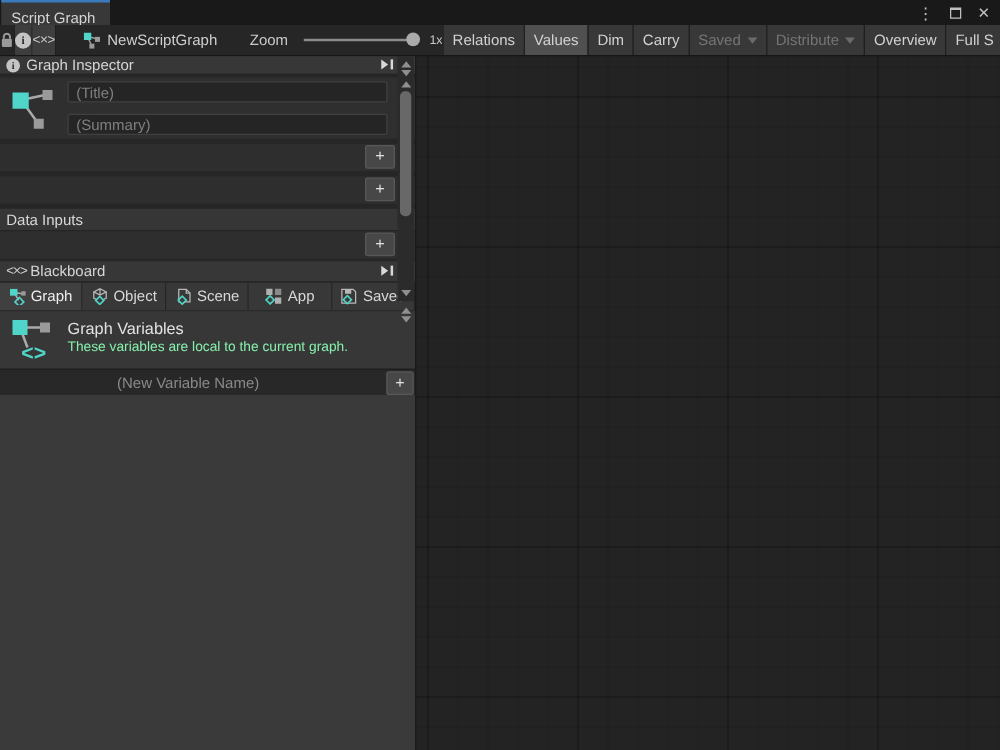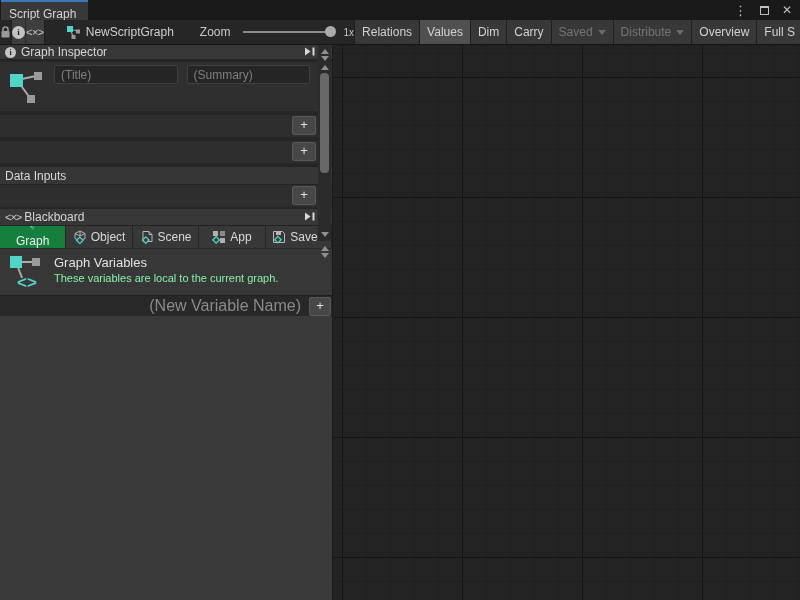--- a/index.html
+++ b/index.html
@@ -47,45 +47,45 @@
 
   
   .sidebar { position:absolute; left:0; top:45px; width:332px; height:555px; background:#262626;
              display:flex; flex-direction:column; color:#d2d2d2; }
   .hdr { position:relative; display:flex; align-items:center; gap:5px; padding:0 5px;
          background:#373737; border-bottom:1px solid #232323; font-size:12px; color:#d6d6d6; flex:0 0 auto; }
   .hdr-gi { height:15px; }
   .gap2 { height:2px; flex:0 0 auto; } .gap4 { height:4px; flex:0 0 auto; }
   .fields { height:49px; background:#2f2f2f; display:flex; padding:3px 22px 3px 6px; gap:8px; flex:0 0 auto; }
   .fields .bigicon { width:40px; display:flex; align-items:center; justify-content:center; }
-  .fields .fcol { flex:1; display:flex; flex-direction:row; justify-content:center; gap:9px; }
+  .fields .fcol { flex:1; display:flex; flex-direction:column; justify-content:center; gap:9px; }
   .tfield { height:19px; background:#252525; border:1px solid #404040; border-radius:2px;
             color:#cfcfcf; font-size:12px; padding:0 6px; width:100%; outline:none;
             font-family:"Liberation Sans", sans-serif; }
   .tfield::placeholder { color:#7f7f7f; opacity:1; }
   .sec-hdr { height:18px; background:#363636; border-bottom:1px solid #242424; display:flex;
              align-items:center; padding:0 5px; font-size:12px; color:#d8d8d8; flex:0 0 auto; }
   .sec-row { position:relative; height:22px; background:#2e2e2e; flex:0 0 auto; }
   .plus-btn { position:absolute; right:16px; top:1px; width:24px; height:19px; background:#474747;
               border:1px solid #585858; border-radius:2px; color:#e0e0e0; font-size:13px;
               line-height:16px; text-align:center; }
   .hdr-bb { height:17px; }
   .bb-glyph { font-size:11px; letter-spacing:-1px; color:#cfcfcf; }
   .panel-ico { position:absolute; right:17px; top:50%; transform:translateY(-50%); }
   .tabs { height:22px; display:flex; background:#2a2a2a; flex:0 0 auto; }
   .bb-tab { flex:1; display:flex; align-items:center; justify-content:center; gap:4px;
             background:#383838; border-right:1px solid #252525; font-size:12px; color:#d8d8d8; }
-  .bb-tab.active { background:#15803d; color:#efefef;flex-direction:column; }
+  .bb-tab.active { background:#404040; color:#efefef; }
   .varbox { height:47px; background:#373737; border-top:1px solid #2a2a2a; display:flex;
             padding:5px 6px 0 8px; gap:10px; flex:0 0 auto; }
   .var-title { font-size:13px; color:#e2e2e2; line-height:17px; }
   .var-desc { font-size:11px; color:#86efac; line-height:15px; }
   .newvar { position:relative; height:21px; background:#282828; border-top:1px solid #1f1f1f; flex:0 0 auto; }
   .newvar input { position:absolute; left:0; top:0; height:100%; width:308px; background:transparent;
-                  border:none; outline:none; text-align:right; font-size:16px; padding-right:7px;
+                  border:none; outline:none; text-align:center; font-size:12px; padding-right:7px;
                   color:#cfcfcf; font-family:"Liberation Sans", sans-serif; }
   .newvar input::placeholder { color:#8a8a8a; opacity:1; }
   .newvar .plus-btn { right:1px; width:22px; }
   .filler { flex:1; background:#3a3a3a; }
 
   
   .vscroll { position:absolute; left:318px; top:45px; width:13px; height:196px; background:#2b2b2b; }
   .tri { position:absolute; left:3px; width:0; height:0; }
   .tri.up { border-left:4px solid transparent; border-right:4px solid transparent; border-bottom:5px solid #8f8f8f; }
   .tri.dn { border-left:4px solid transparent; border-right:4px solid transparent; border-top:5px solid #8f8f8f; }

